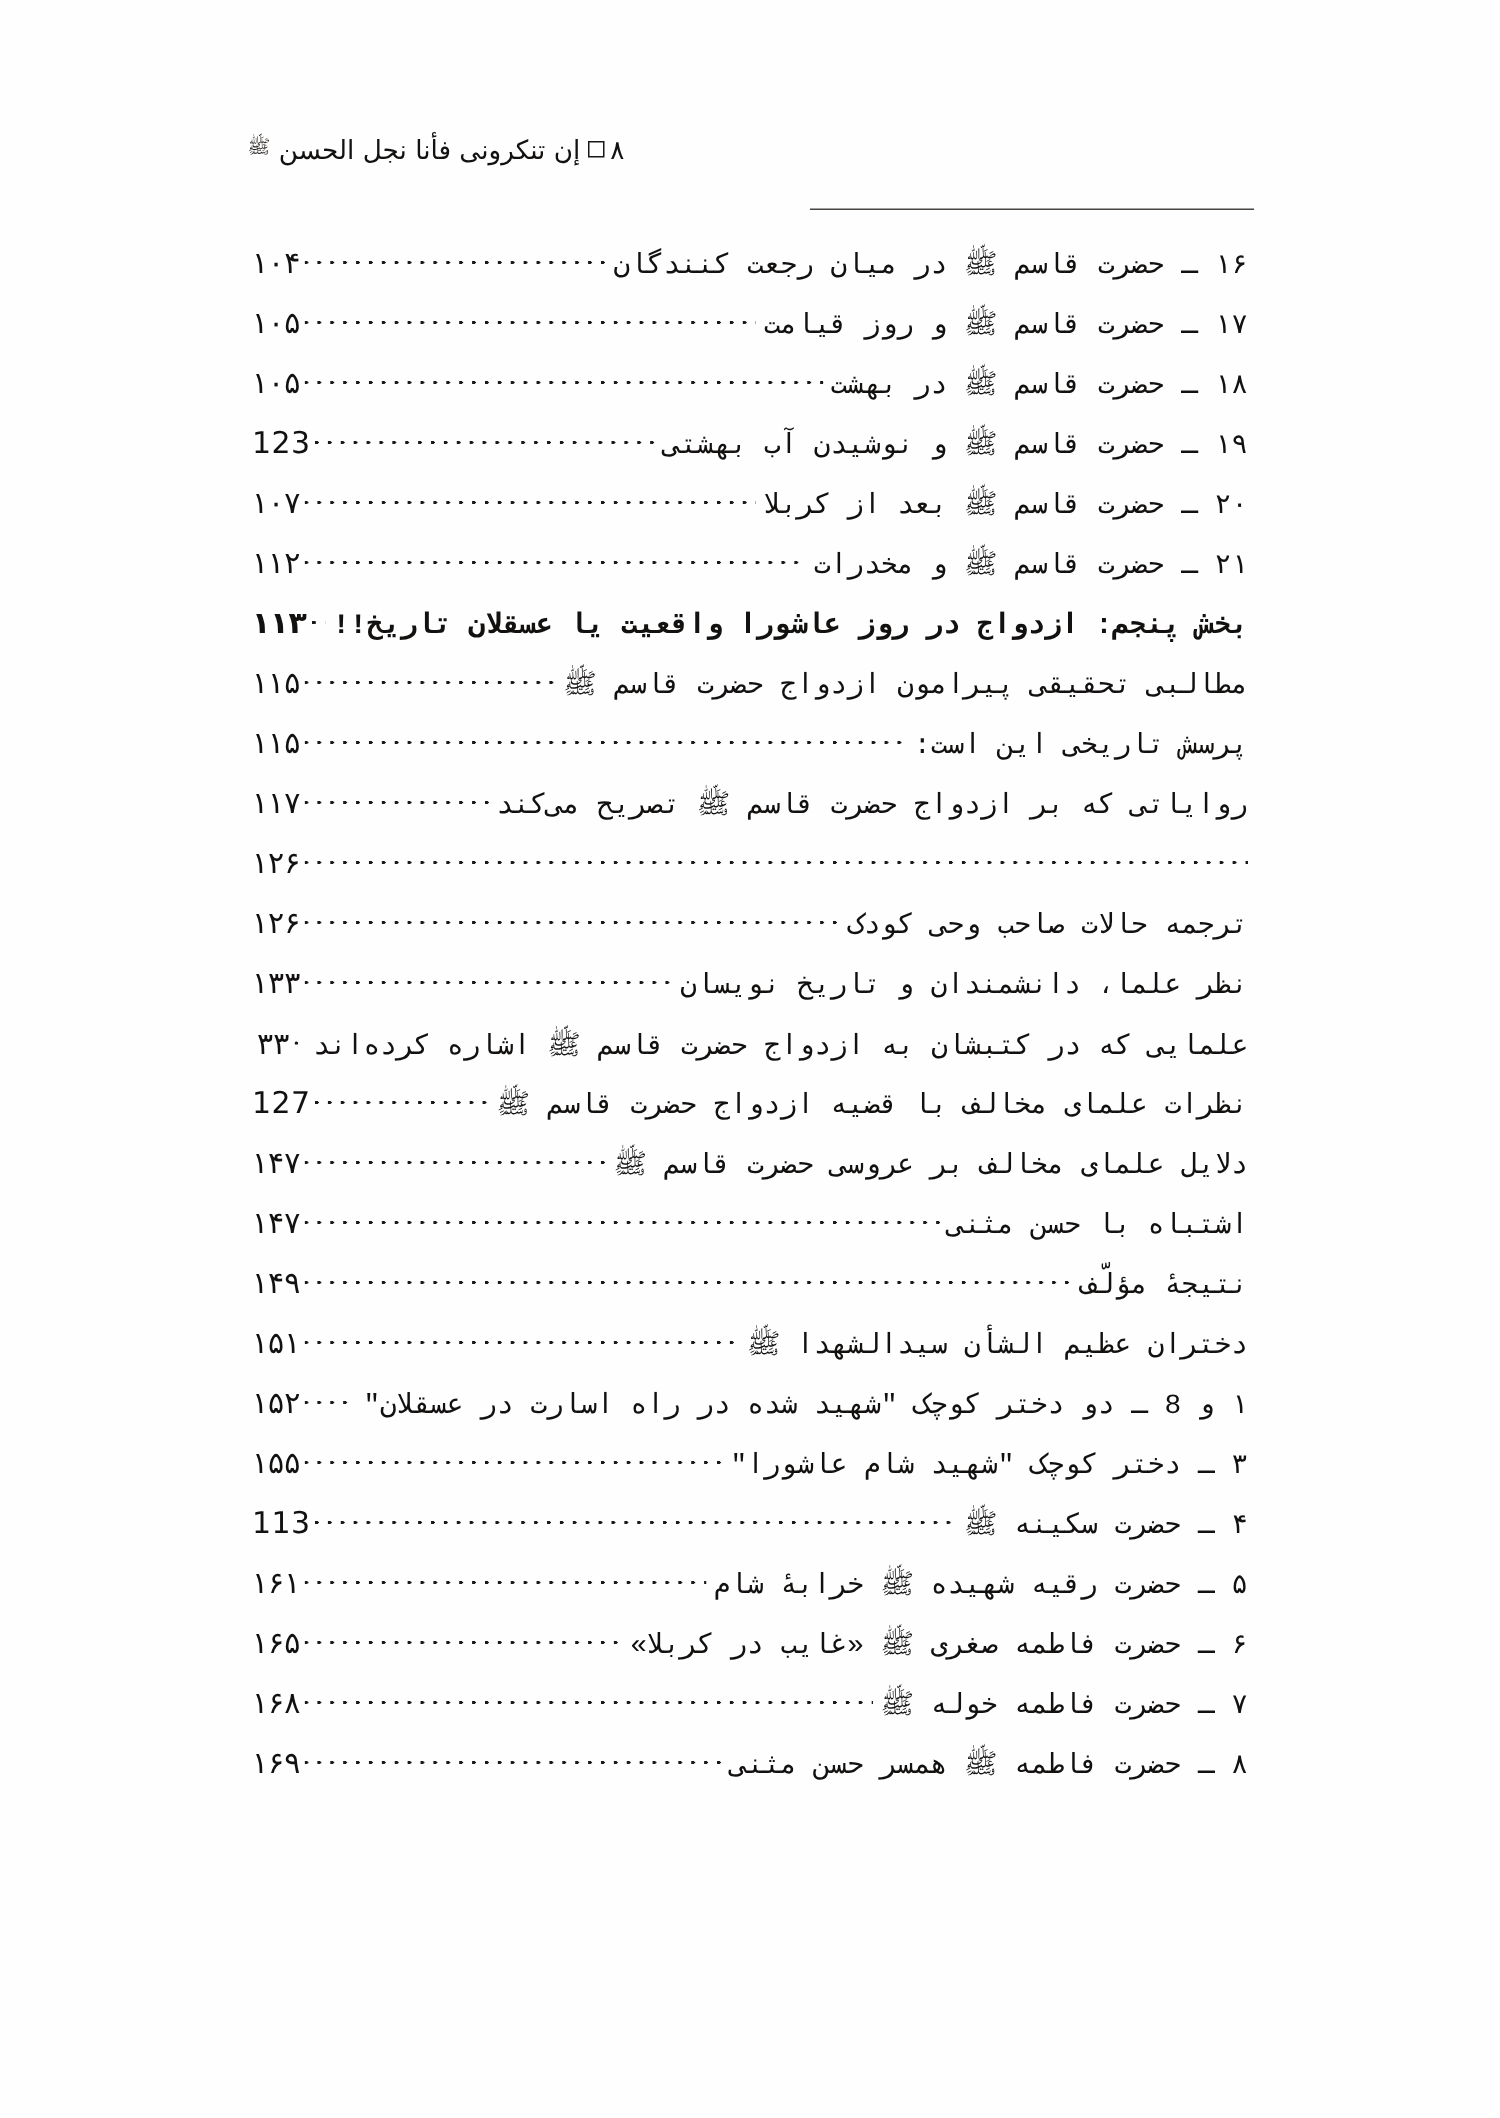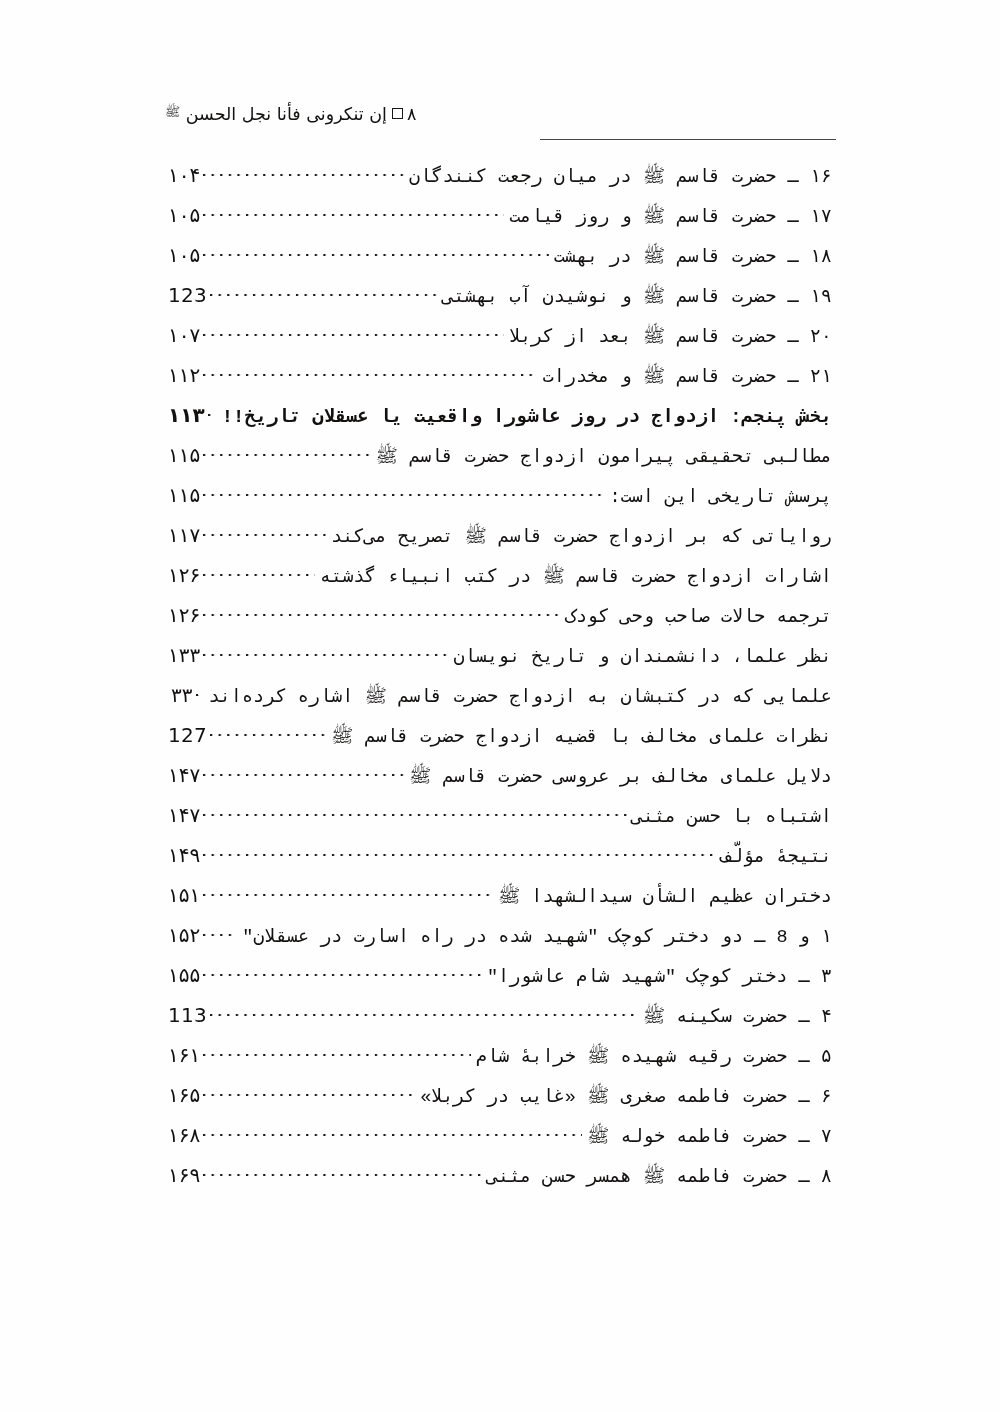--- a/index.html
+++ b/index.html
@@ -18,21 +18,21 @@
 
   .page {
     position: absolute;
     inset: 0;
     background: #fefefe;
   }
 
   
   .running-header {
     position: absolute;
-    top: 101px;
+    top: 88px;
     right: 165px;
     left: 165px;
     direction: rtl;
     text-align: left;
     padding-left: 0;
   }
   .header-line {
     display: block;
     text-align: left;
     direction: rtl;
@@ -201,21 +201,20 @@
         <span class="toc-title">پرسش تاریخی این است:</span>
         <span class="toc-leader"></span>
         <span class="toc-page">۱۱۵</span>
       </div>
       <div class="toc-row">
         <span class="toc-title">روایاتی که بر ازدواج حضرت قاسم ﷺ تصریح می‌کند</span>
         <span class="toc-leader"></span>
         <span class="toc-page">۱۱۷</span>
       </div>
       <div class="toc-row">
-        <span class="toc-title">اشارات ازدواج حضرت قاسم ﷺ در کتب انبیاء گذشته</span>
         <span class="toc-leader"></span>
         <span class="toc-page">۱۲۶</span>
       </div>
       <div class="toc-row">
         <span class="toc-title">ترجمه حالات صاحب وحی کودک</span>
         <span class="toc-leader"></span>
         <span class="toc-page">۱۲۶</span>
       </div>
       <div class="toc-row">
         <span class="toc-title">نظر علما، دانشمندان و تاریخ نویسان</span>

